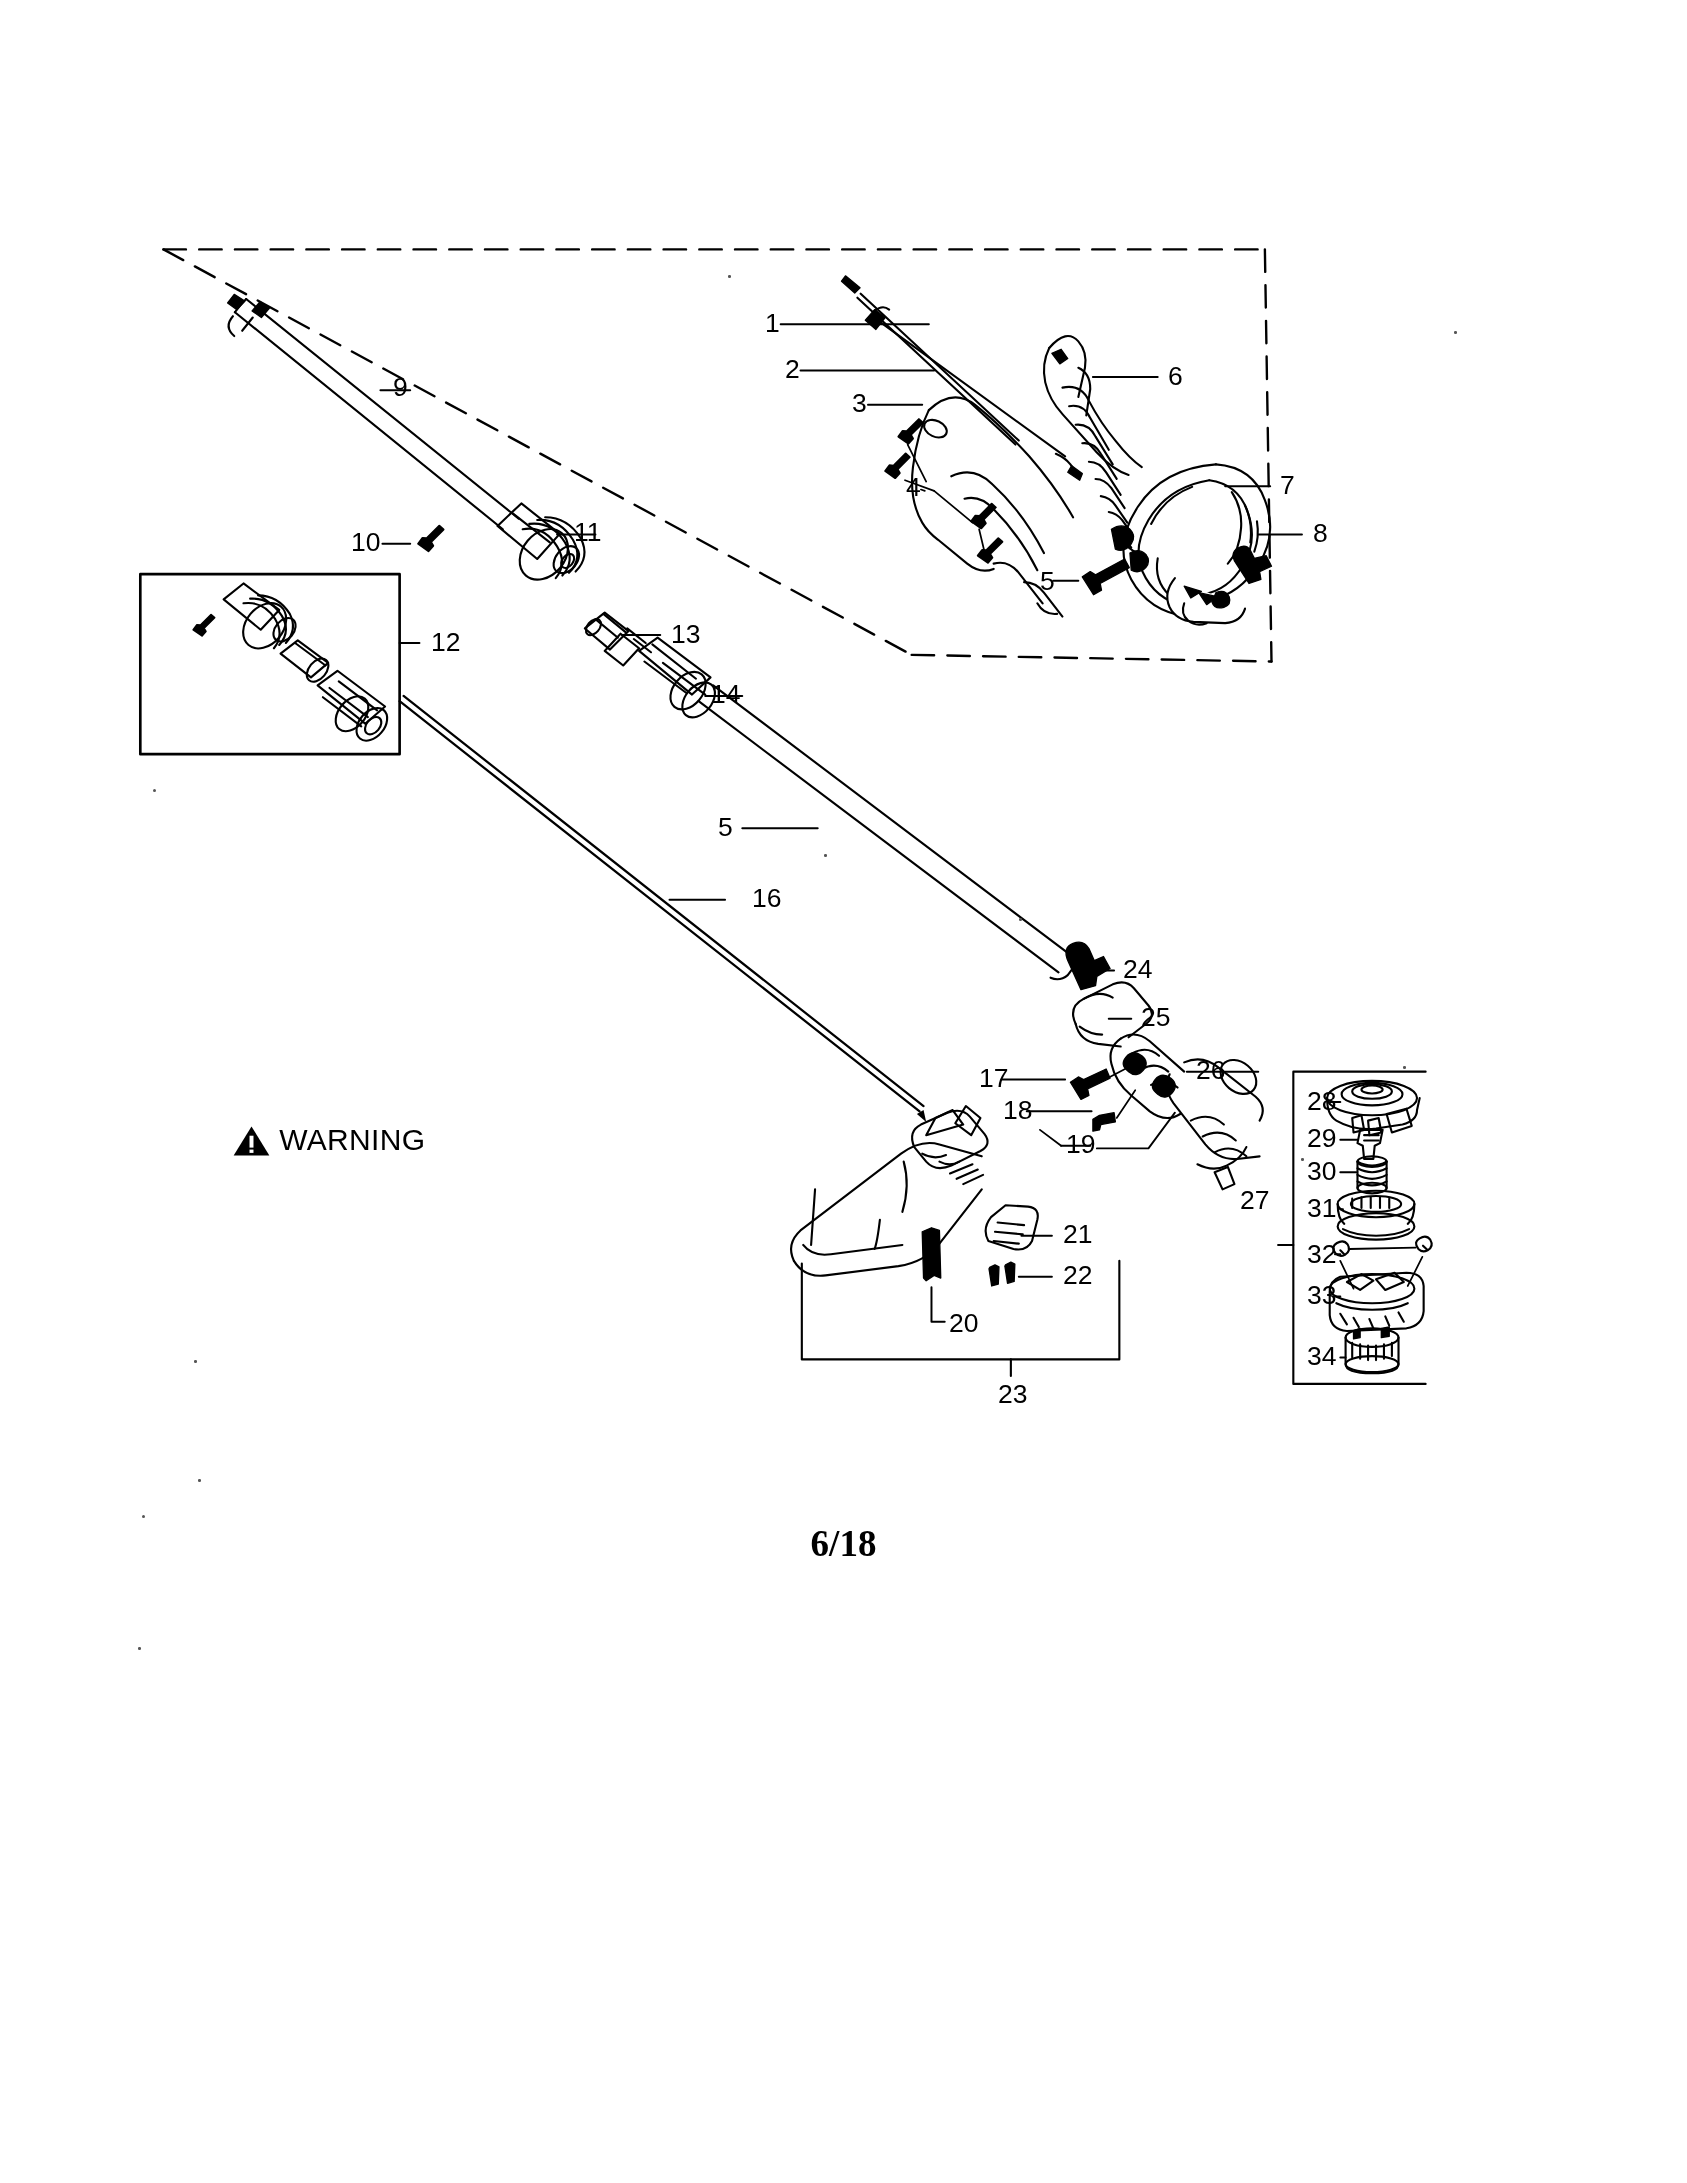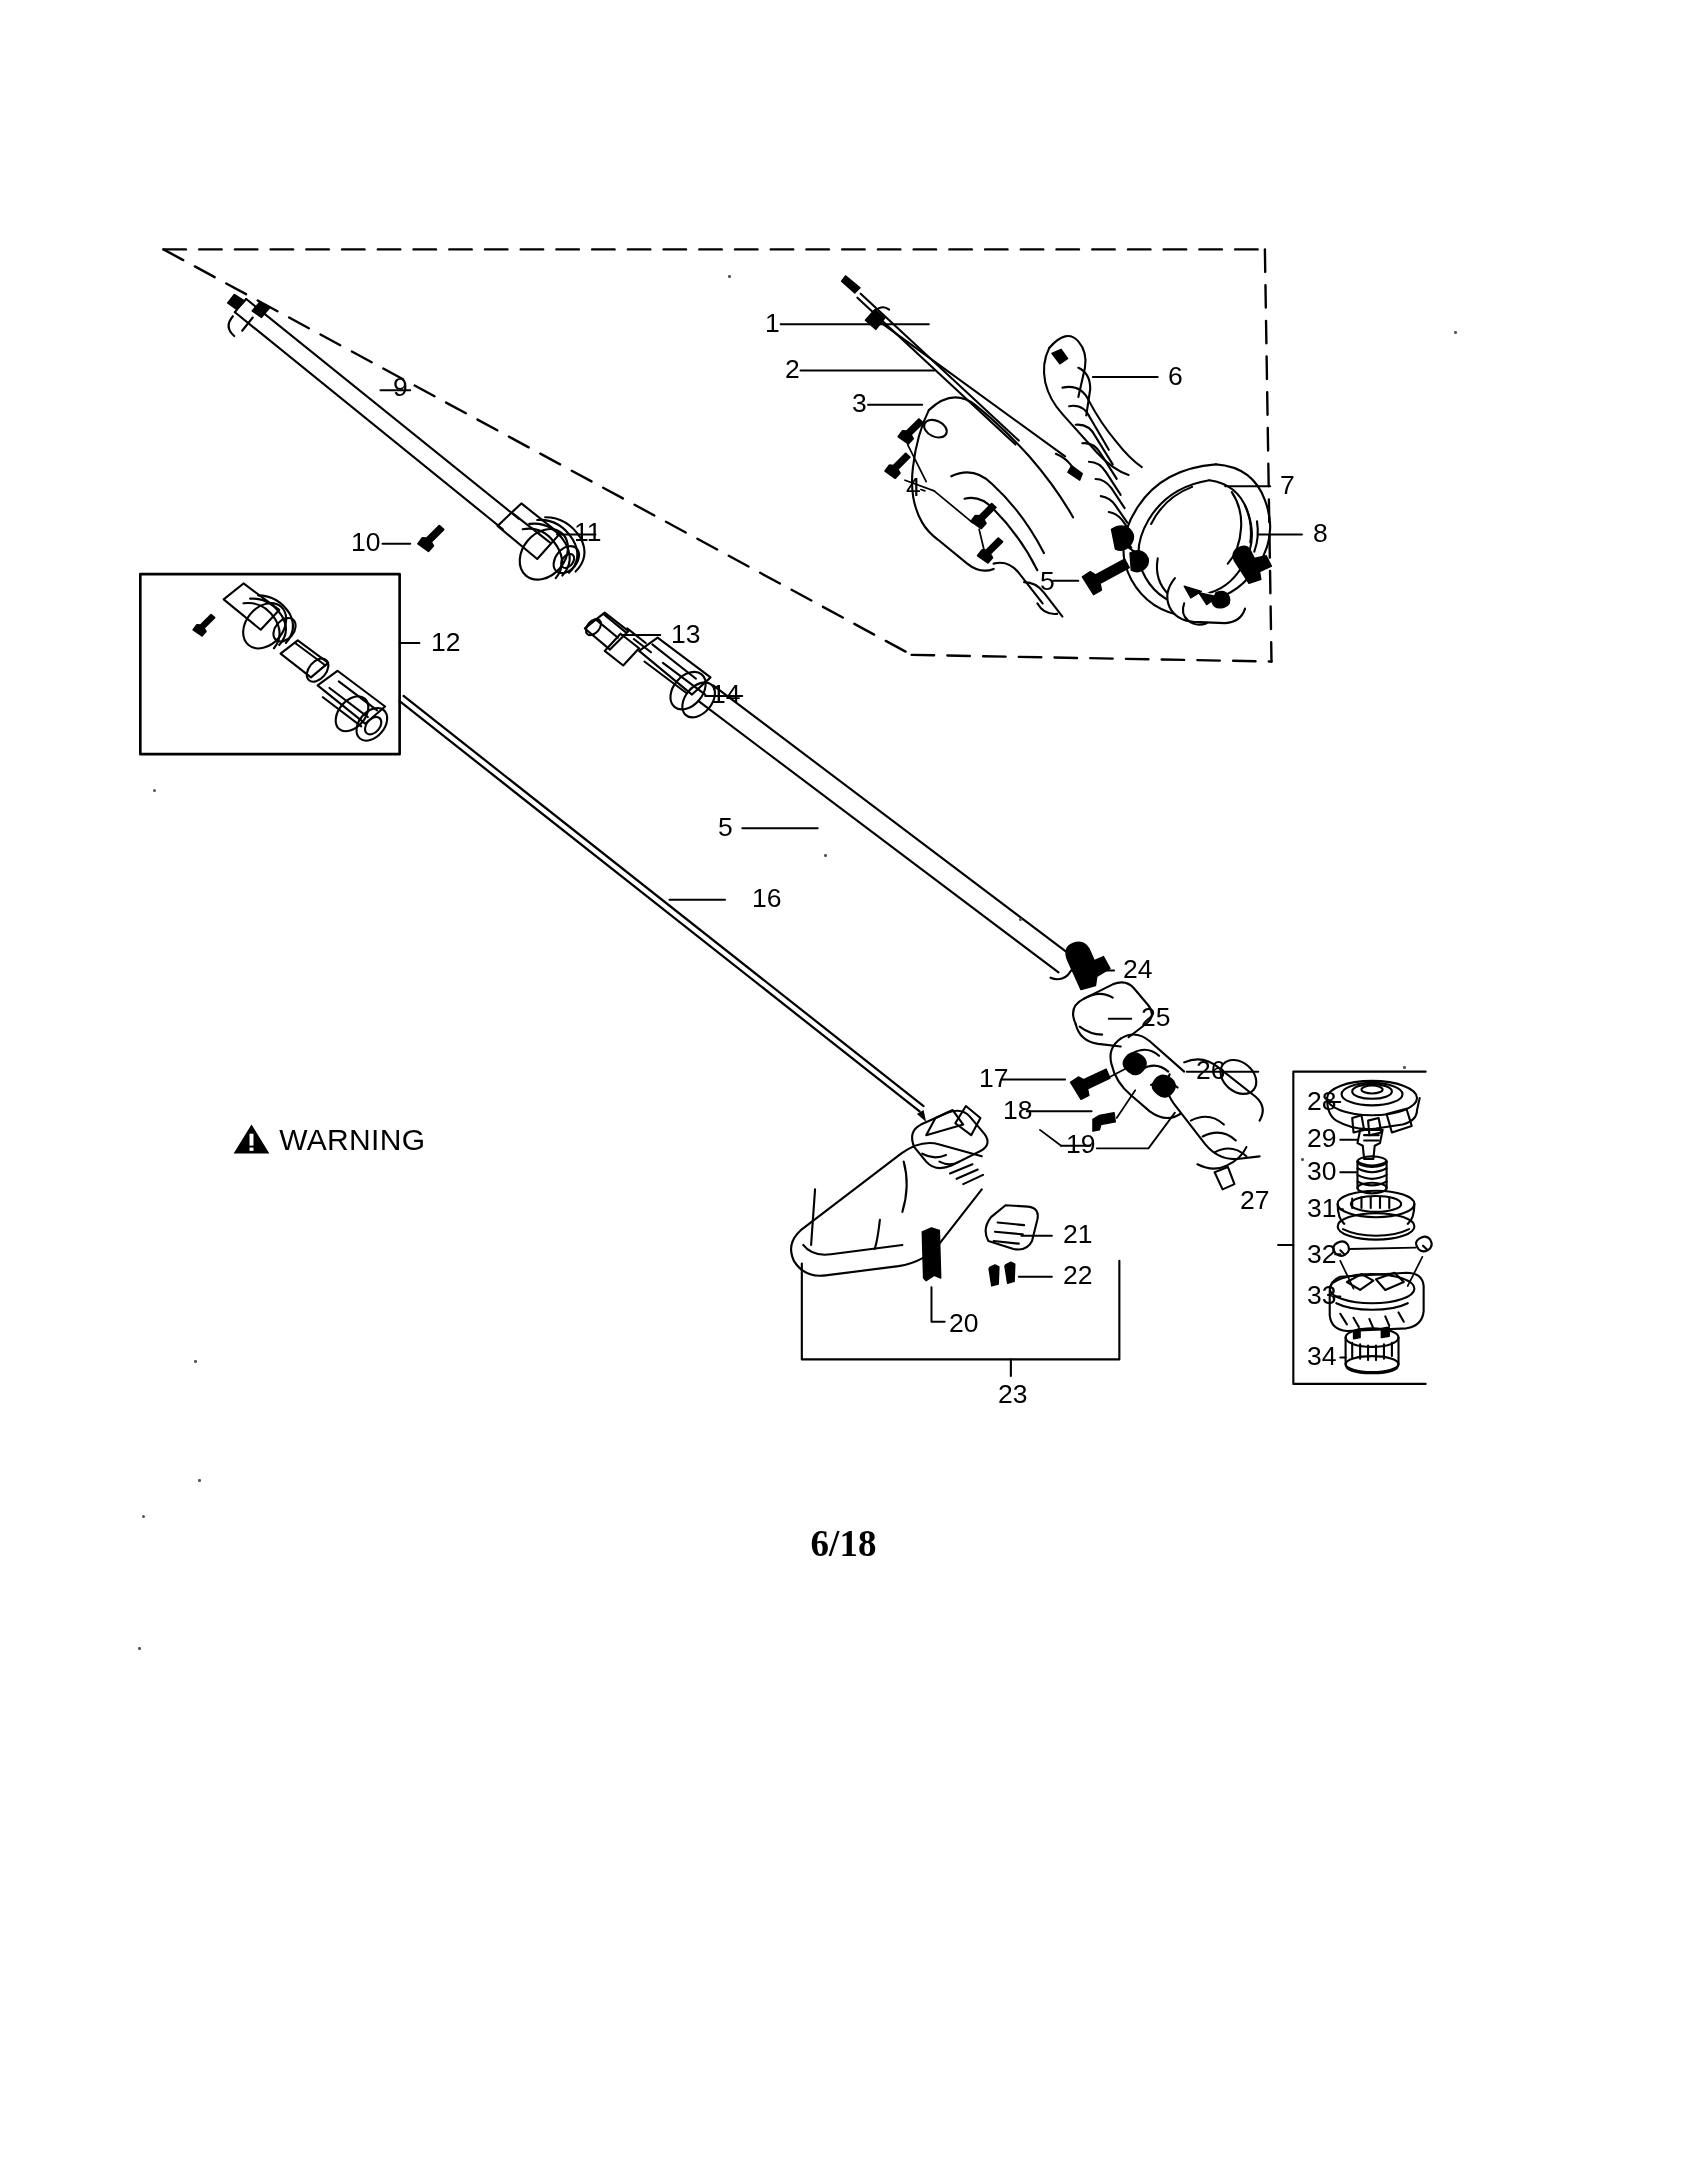--- a/index.html
+++ b/index.html
@@ -3,21 +3,21 @@
 <meta charset="utf-8">
 <style>
   html,body{margin:0;padding:0;background:#fff;}
   body{width:1687px;height:2183px;position:relative;overflow:hidden;
        font-family:"Liberation Sans",sans-serif;color:#000;}
   #sheet{position:absolute;left:0;top:0;width:1687px;height:2183px;background:#fff;}
   svg.layer{position:absolute;left:0;top:0;width:1687px;height:2183px;}
   .callout{position:absolute;font-family:"Liberation Sans",sans-serif;
            font-size:26.5px;line-height:1;color:#000;white-space:nowrap;}
   .warnbox{position:absolute;left:233px;top:1123px;width:311px;}
-  .warnhead{display:flex;align-items:flex-start;gap:9.3px;height:34px;}
+  .warnhead{display:flex;align-items:flex-end;gap:9.3px;height:34px;}
   .warntri{width:37px;height:32px;position:relative;}
   .warnword{font-size:30px;letter-spacing:0.3px;}
   .warntxt{font-size:23px;line-height:1.16;text-align:justify;
            margin-top:4px;font-weight:600;letter-spacing:-0.2px;
            word-spacing:0.7px;}
   .pagenum{position:absolute;left:0;top:1522px;width:1687px;text-align:center;
            font-family:"Liberation Serif",serif;font-weight:bold;font-size:37px;}
   .specks span{position:absolute;background:#555;border-radius:50%;}
 </style>
 </head>

